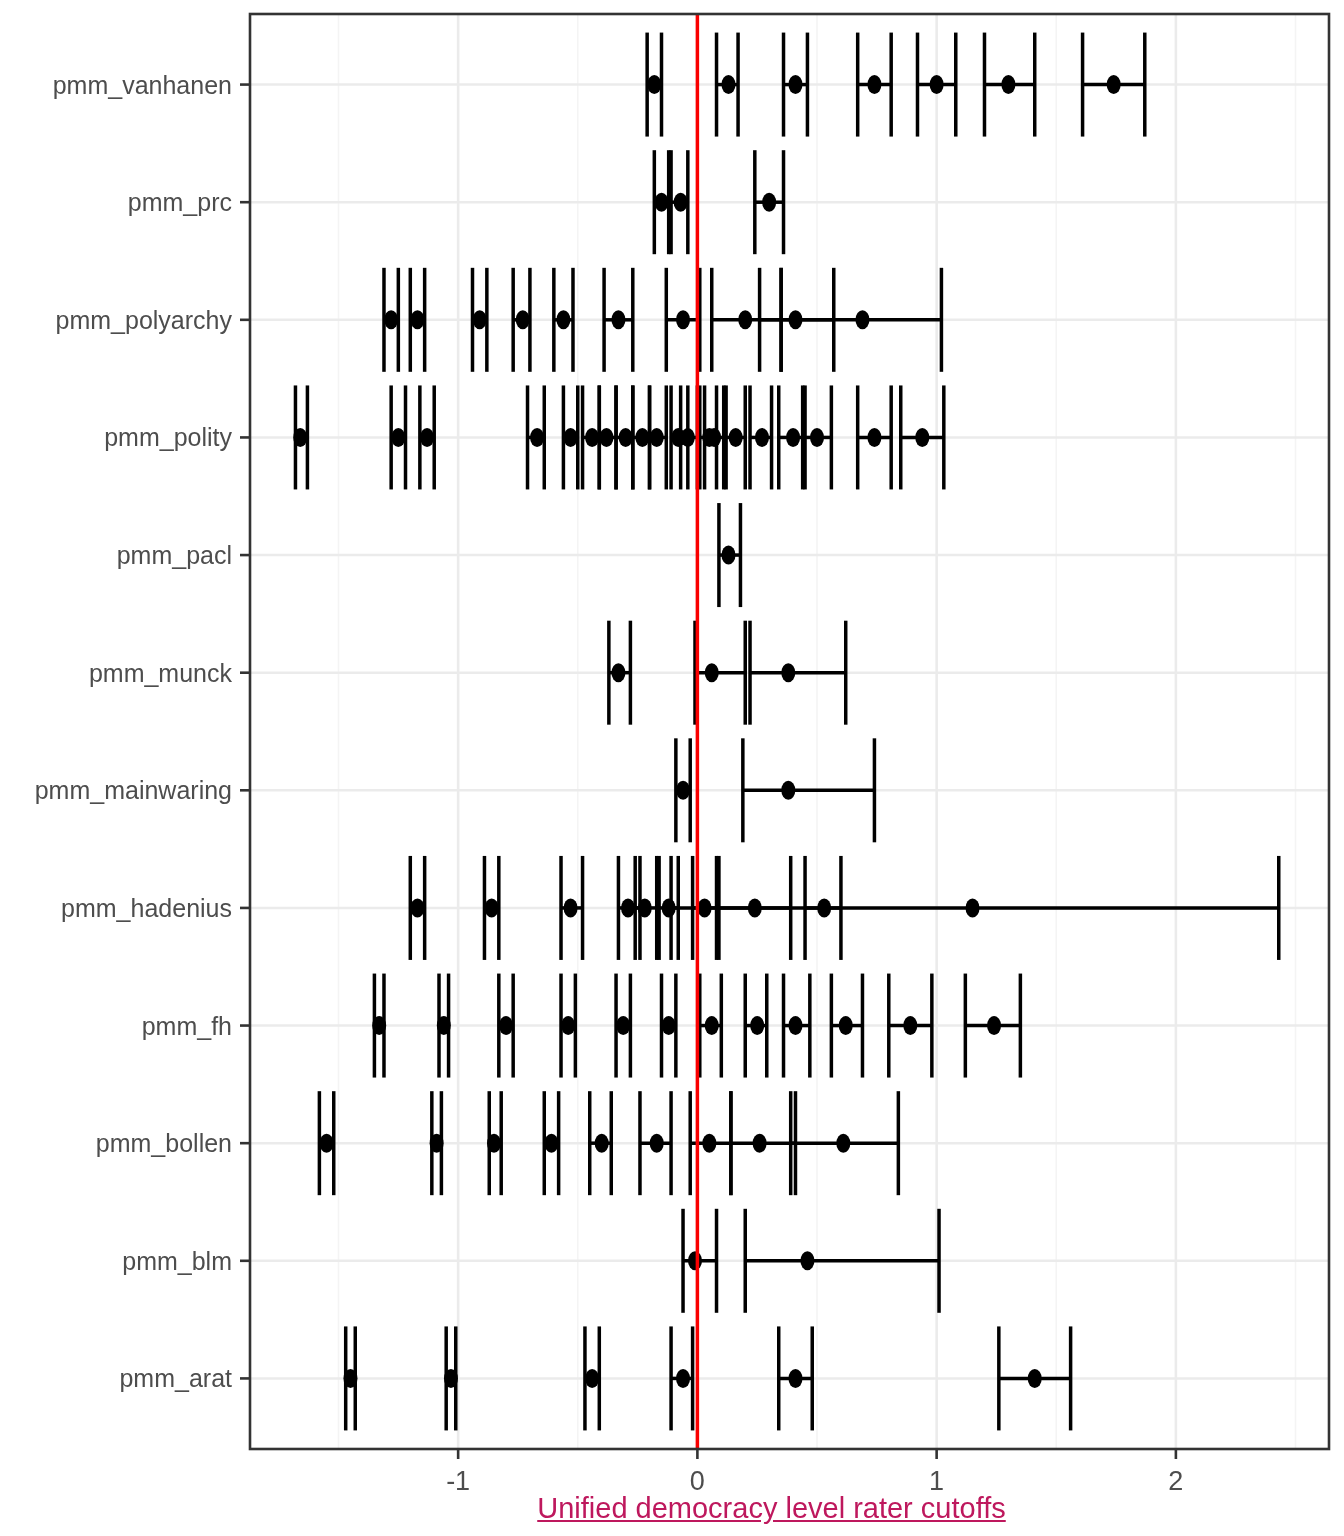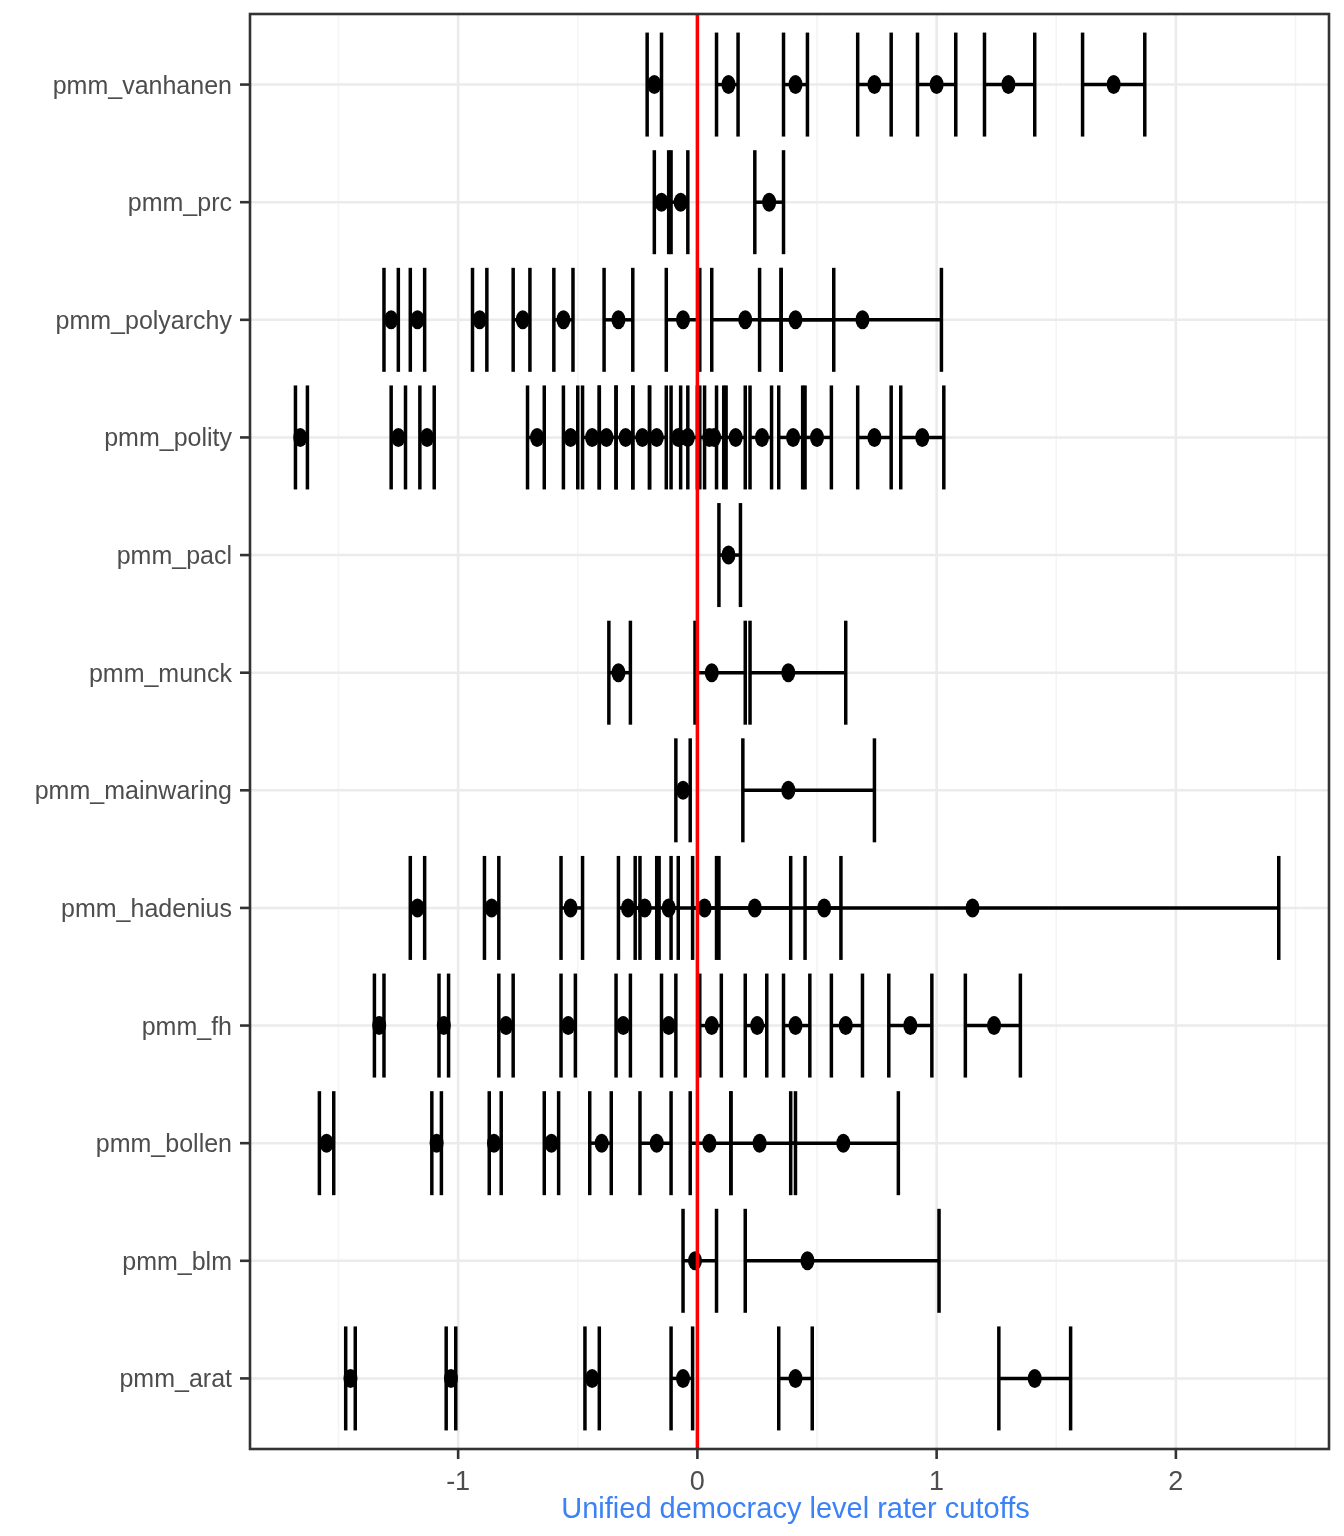--- a/index.html
+++ b/index.html
@@ -15,27 +15,28 @@
     background: #ffffff;
     overflow: hidden;
   }
   #plot-svg {
     position: absolute;
     left: 0;
     top: 0;
   }
   #x-axis-title {
     position: absolute;
-    left: 256px;
+    left: 232px;
     width: 1079px;
     top: 1492px;
     text-align: center;
     font-size: 29px;
-    color: #3b82f6;
+    color: #be185d;
     white-space: nowrap;
+    text-decoration: underline;
   }
 </style>
 </head>
 <body>
 
 <div id="figure">
   <svg id="plot-svg" width="1344" height="1536">
       <rect x="250" y="14" width="1079" height="1435" fill="#ffffff"></rect>
       <line x1="338.52106430155214" y1="14" x2="338.52106430155214" y2="1449" stroke="#f4f4f4" stroke-width="1.6"></line>
       <line x1="577.7671840354767" y1="14" x2="577.7671840354767" y2="1449" stroke="#f4f4f4" stroke-width="1.6"></line>

